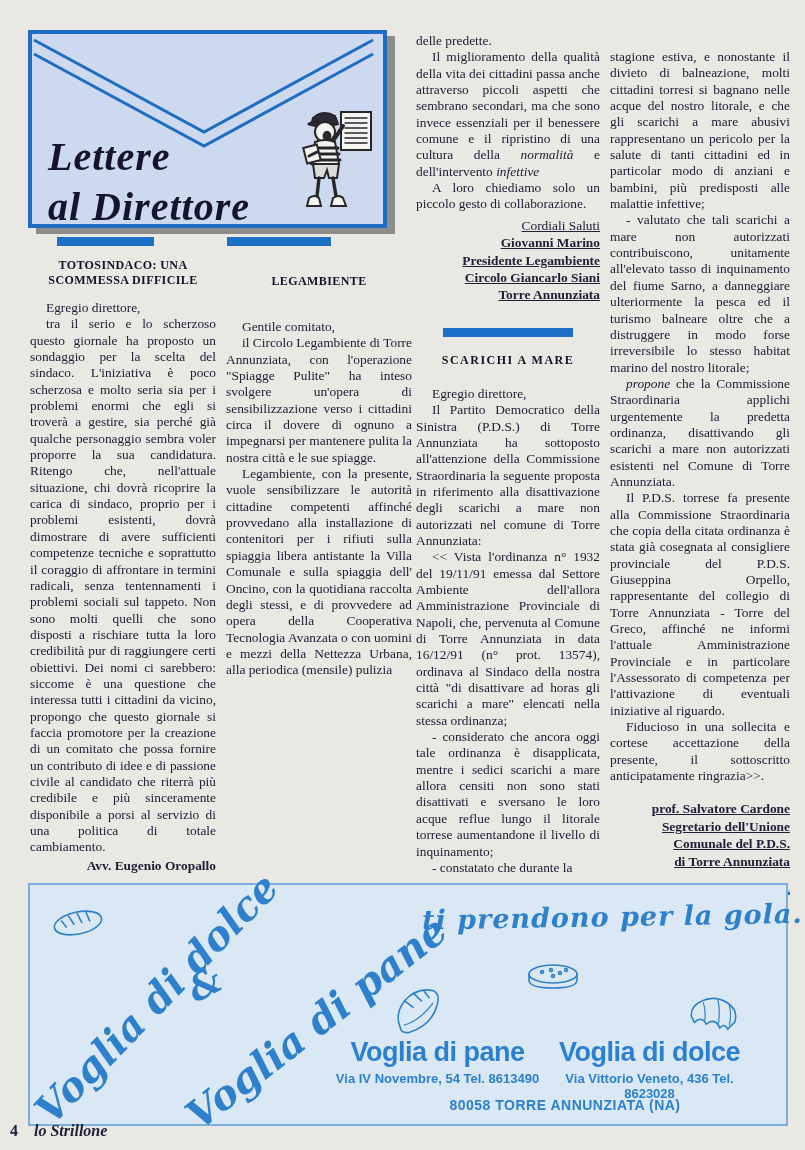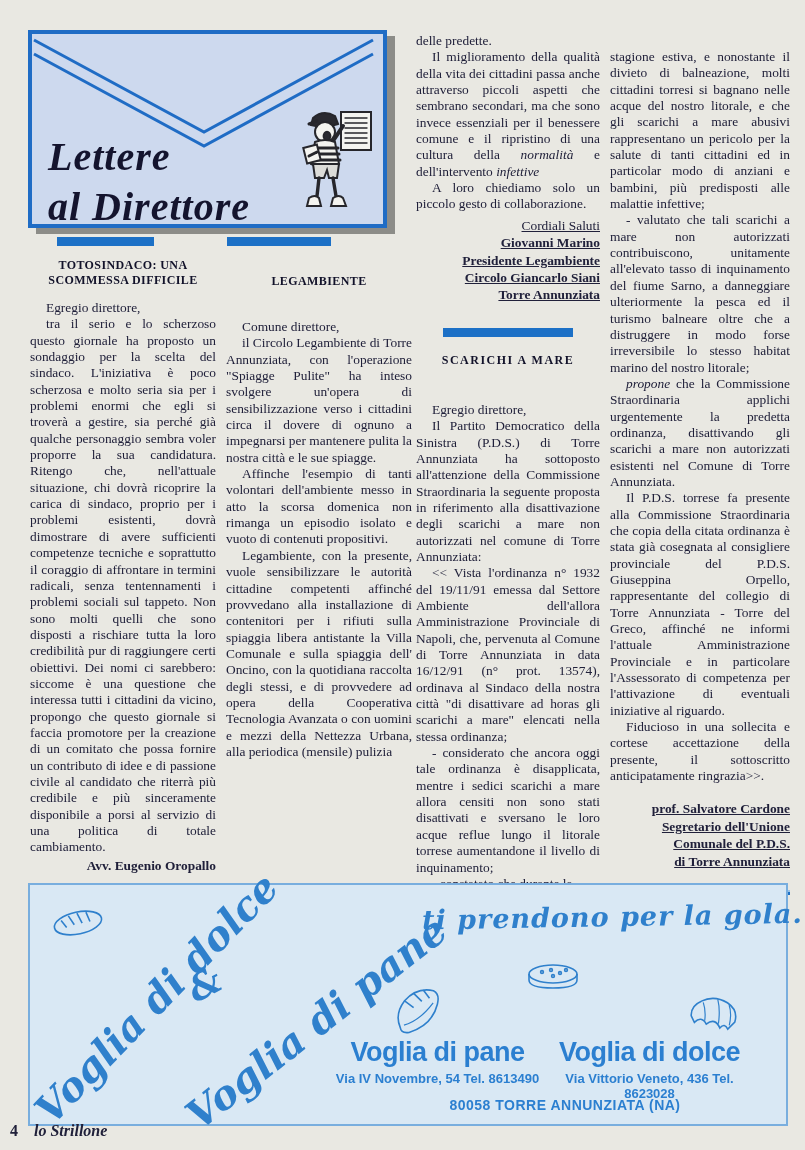--- a/index.html
+++ b/index.html
@@ -127,39 +127,38 @@
       <div>TOTOSINDACO: UNA</div>
       <div>SCOMMESSA DIFFICILE</div>
     </div>
     <p>Egregio direttore,</p>
     <p>tra il serio e lo scherzoso questo giornale ha proposto un sondaggio per la scelta del sindaco. L'iniziativa è poco scherzosa e molto seria sia per i problemi enormi che egli si troverà a gestire, sia perché già qualche personaggio sembra voler proporre la sua candidatura. Ritengo che, nell'attuale situazione, chi dovrà ricoprire la carica di sindaco, proprio per i problemi esistenti, dovrà dimostrare di avere sufficienti competenze tecniche e soprattutto il coraggio di affrontare in termini radicali, senza tentennamenti i problemi sociali sul tappeto. Non sono molti quelli che sono disposti a rischiare tutta la loro credibilità pur di raggiungere certi obiettivi. Dei nomi ci sarebbero: siccome è una questione che interessa tutti i cittadini da vicino, propongo che questo giornale si faccia promotore per la creazione di un comitato che possa fornire un contributo di idee e di passione civile al candidato che riterrà più credibile e più sinceramente disponibile a porsi al servizio di una politica di totale cambiamento.</p>
     <div class="sig">Avv. Eugenio Oropallo</div>
   </div>
 
   <div class="col col2">
     <div class="art-heading" style="margin-bottom:30px;">LEGAMBIENTE</div>
-    <p>Comune direttore,</p>
+    <p>Gentile comitato,</p>
     <p>il Circolo Legambiente di Torre Annunziata, con l'operazione "Spiagge Pulite" ha inteso svolgere un'opera di sensibilizzazione verso i cittadini circa il dovere di ognuno a impegnarsi per mantenere pulita la nostra città e le sue spiagge.</p>
-    <p>Affinche l'esempio di tanti volontari dell'ambiente messo in atto la scorsa domenica non rimanga un episodio isolato e vuoto di contenuti propositivi.</p>
     <p>Legambiente, con la presente, vuole sensibilizzare le autorità cittadine competenti affinché provvedano alla installazione di contenitori per i rifiuti sulla spiaggia libera antistante la Villa Comunale e sulla spiaggia dell' Oncino, con la quotidiana raccolta degli stessi, e di provvedere ad opera della Cooperativa Tecnologia Avanzata o con uomini e mezzi della Nettezza Urbana, alla periodica (mensile) pulizia</p>
   </div>
 
   <div class="col col3">
     <p style="text-indent:0;">delle predette.</p>
     <p><span>Il miglioramento della qualità della vita dei cittadini passa anche attraverso piccoli aspetti che sembrano secondari, ma che sono invece essenziali per il benessere comune e il ripristino di una cultura della </span><span class="ital">normalità</span><span> e dell'intervento </span><span class="ital">infettive</span></p>
     <p>A loro chiediamo solo un piccolo gesto di collaborazione.</p>
     <div class="sig-block">
       <div class="plain">Cordiali Saluti</div>
       <div>Giovanni Marino</div>
       <div>Presidente Legambiente</div>
       <div>Circolo Giancarlo Siani</div>
       <div>Torre Annunziata</div>
     </div>
     <div class="inline-bar" style="margin-top:24px;"></div>
-    <div class="art-heading" style="margin-bottom:34px; letter-spacing:1.5px;">SCARICHI A MARE</div>
+    <div class="art-heading" style="margin-bottom:18px; letter-spacing:1.5px;">SCARICHI A MARE</div>
     <p>Egregio direttore,</p>
     <p>Il Partito Democratico della Sinistra (P.D.S.) di Torre Annunziata ha sottoposto all'attenzione della Commissione Straordinaria la seguente proposta in riferimento alla disattivazione degli scarichi a mare non autorizzati nel comune di Torre Annunziata:</p>
     <p>&lt;&lt; Vista l'ordinanza n° 1932 del 19/11/91 emessa dal Settore Ambiente dell'allora Amministrazione Provinciale di Napoli, che, pervenuta al Comune di Torre Annunziata in data 16/12/91 (n° prot. 13574), ordinava al Sindaco della nostra città "di disattivare ad horas gli scarichi a mare" elencati nella stessa ordinanza;</p>
     <p>- considerato che ancora oggi tale ordinanza è disapplicata, mentre i sedici scarichi a mare allora censiti non sono stati disattivati e sversano le loro acque reflue lungo il litorale torrese aumentandone il livello di inquinamento;</p>
     <p>- constatato che durante la</p>
   </div>
 
   <div class="col col4">
     <p style="text-indent:0;margin-top:16px;">stagione estiva, e nonostante il divieto di balneazione, molti cittadini torresi si bagnano nelle acque del nostro litorale, e che gli scarichi a mare abusivi rappresentano un pericolo per la salute di tanti cittadini ed in particolar modo di anziani e bambini, più predisposti alle malattie infettive;</p>
     <p>- valutato che tali scarichi a mare non autorizzati contribuiscono, unitamente all'elevato tasso di inquinamento del fiume Sarno, a danneggiare ulteriormente la pesca ed il turismo balneare oltre che a distruggere in modo forse irreversibile lo stesso habitat marino del nostro litorale;</p>

